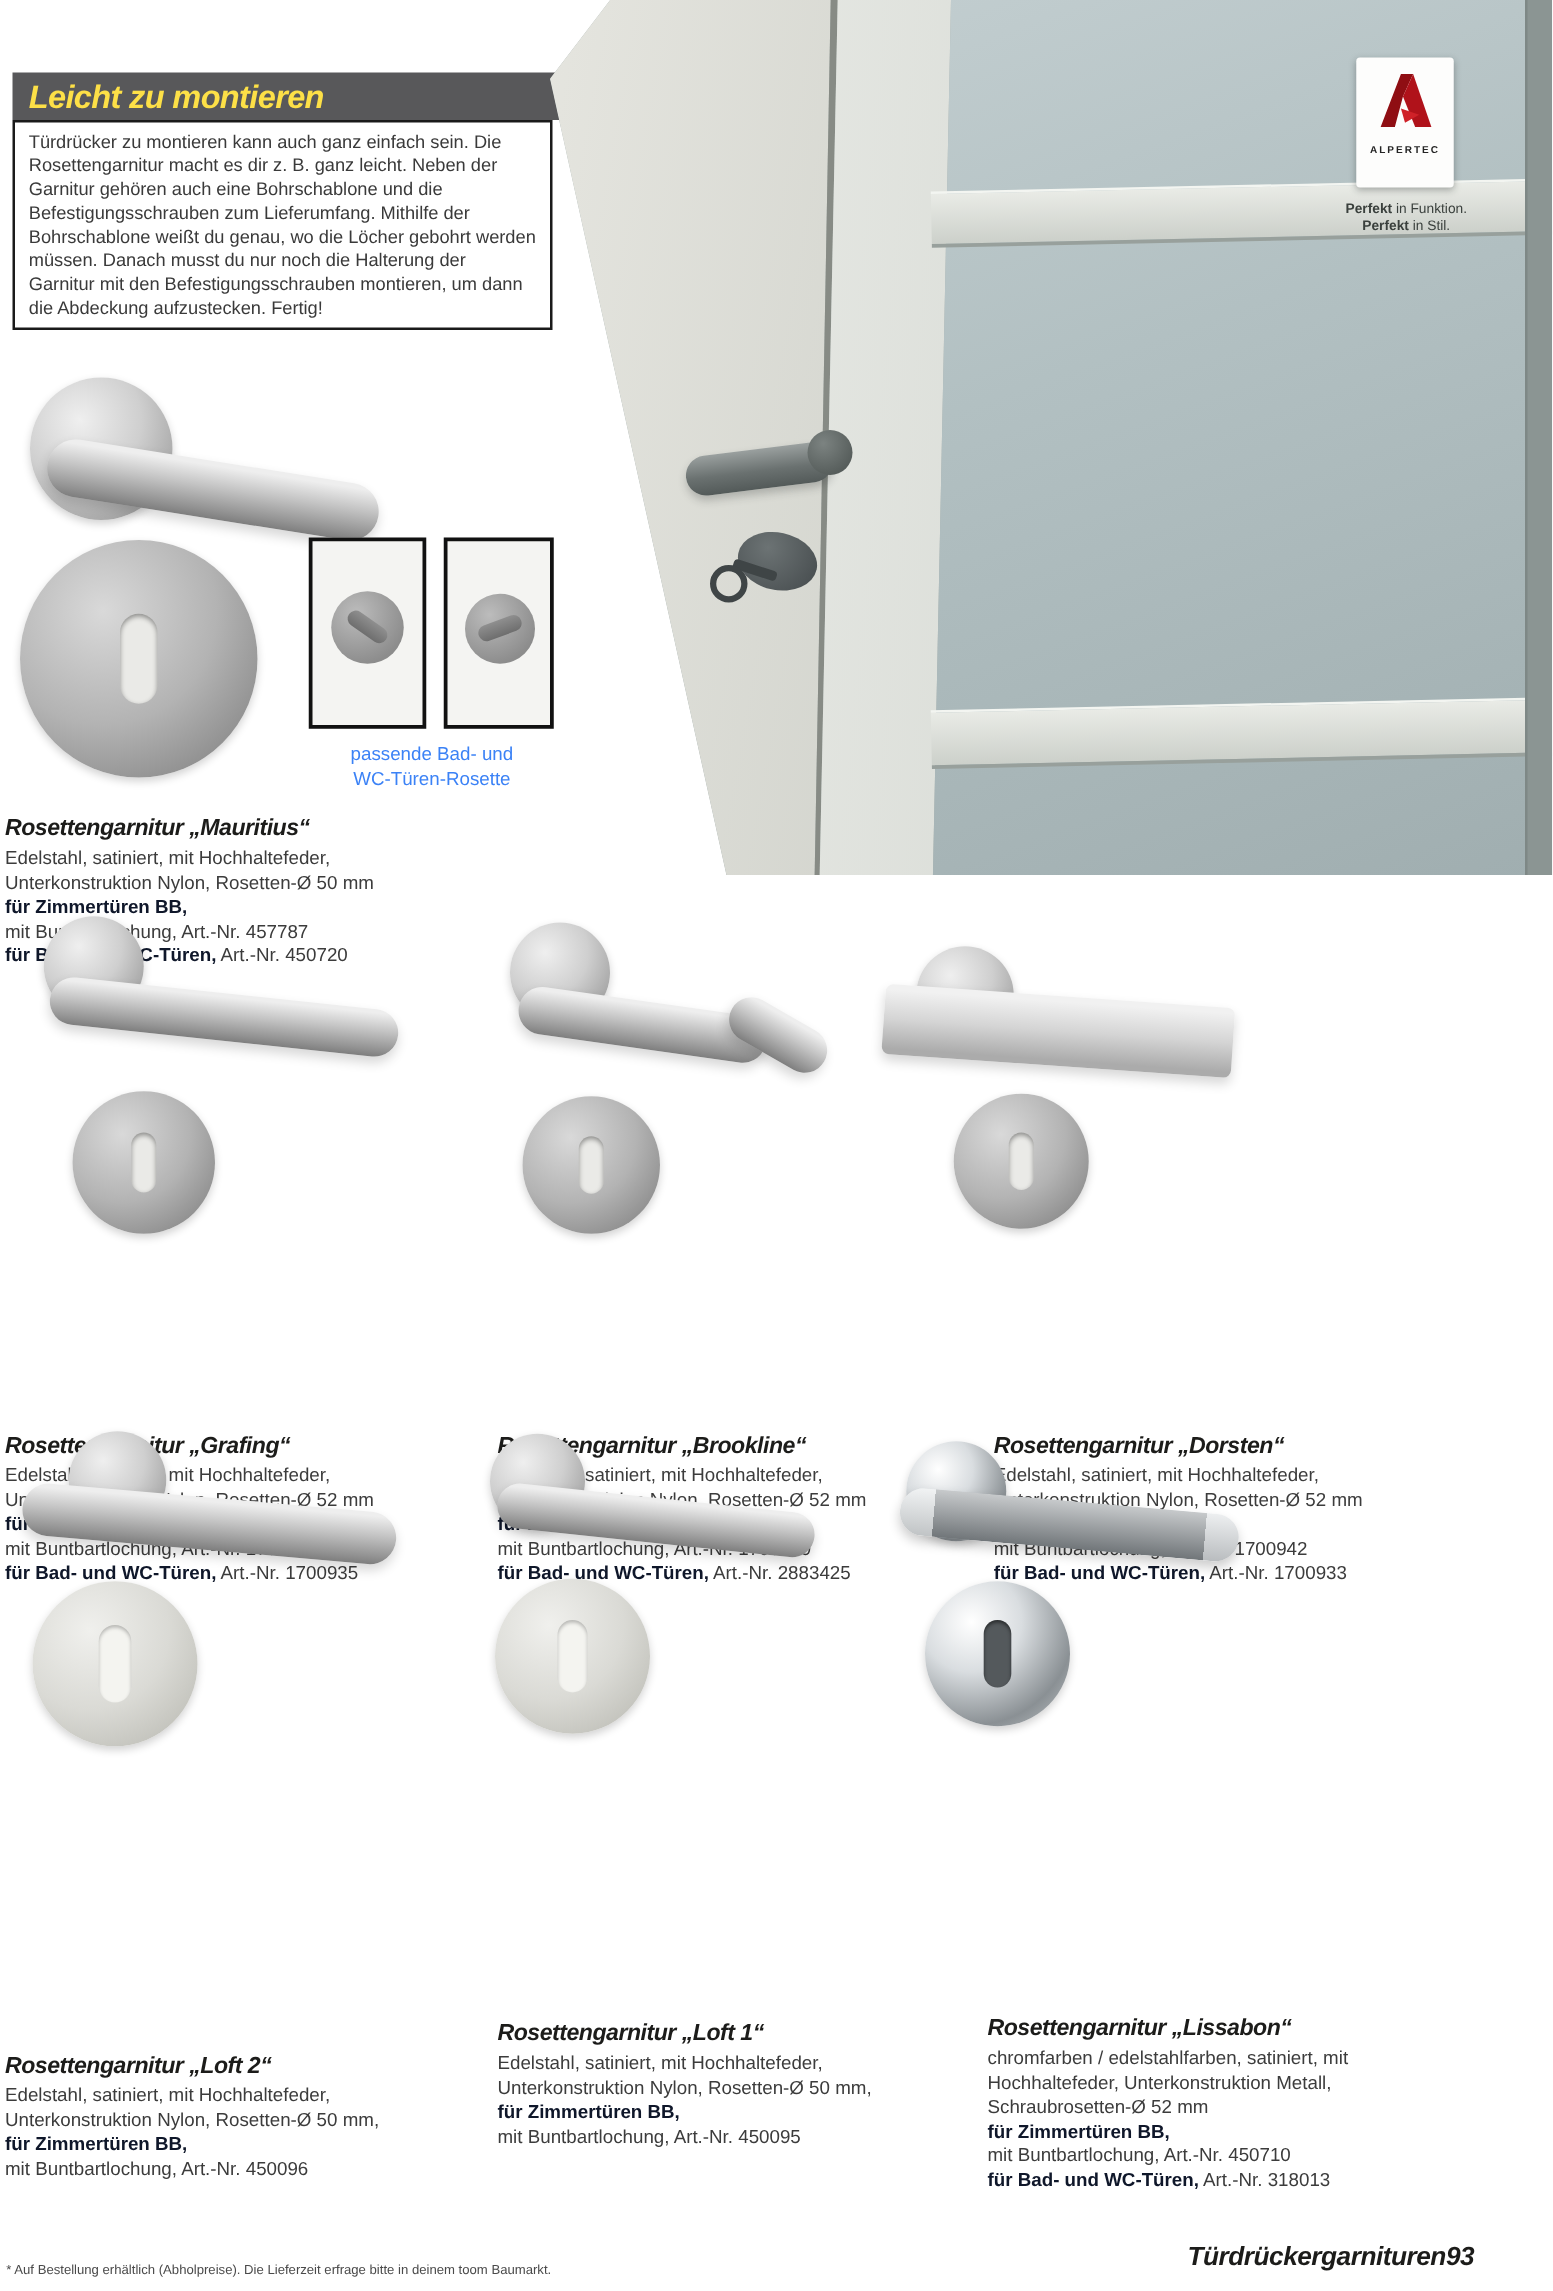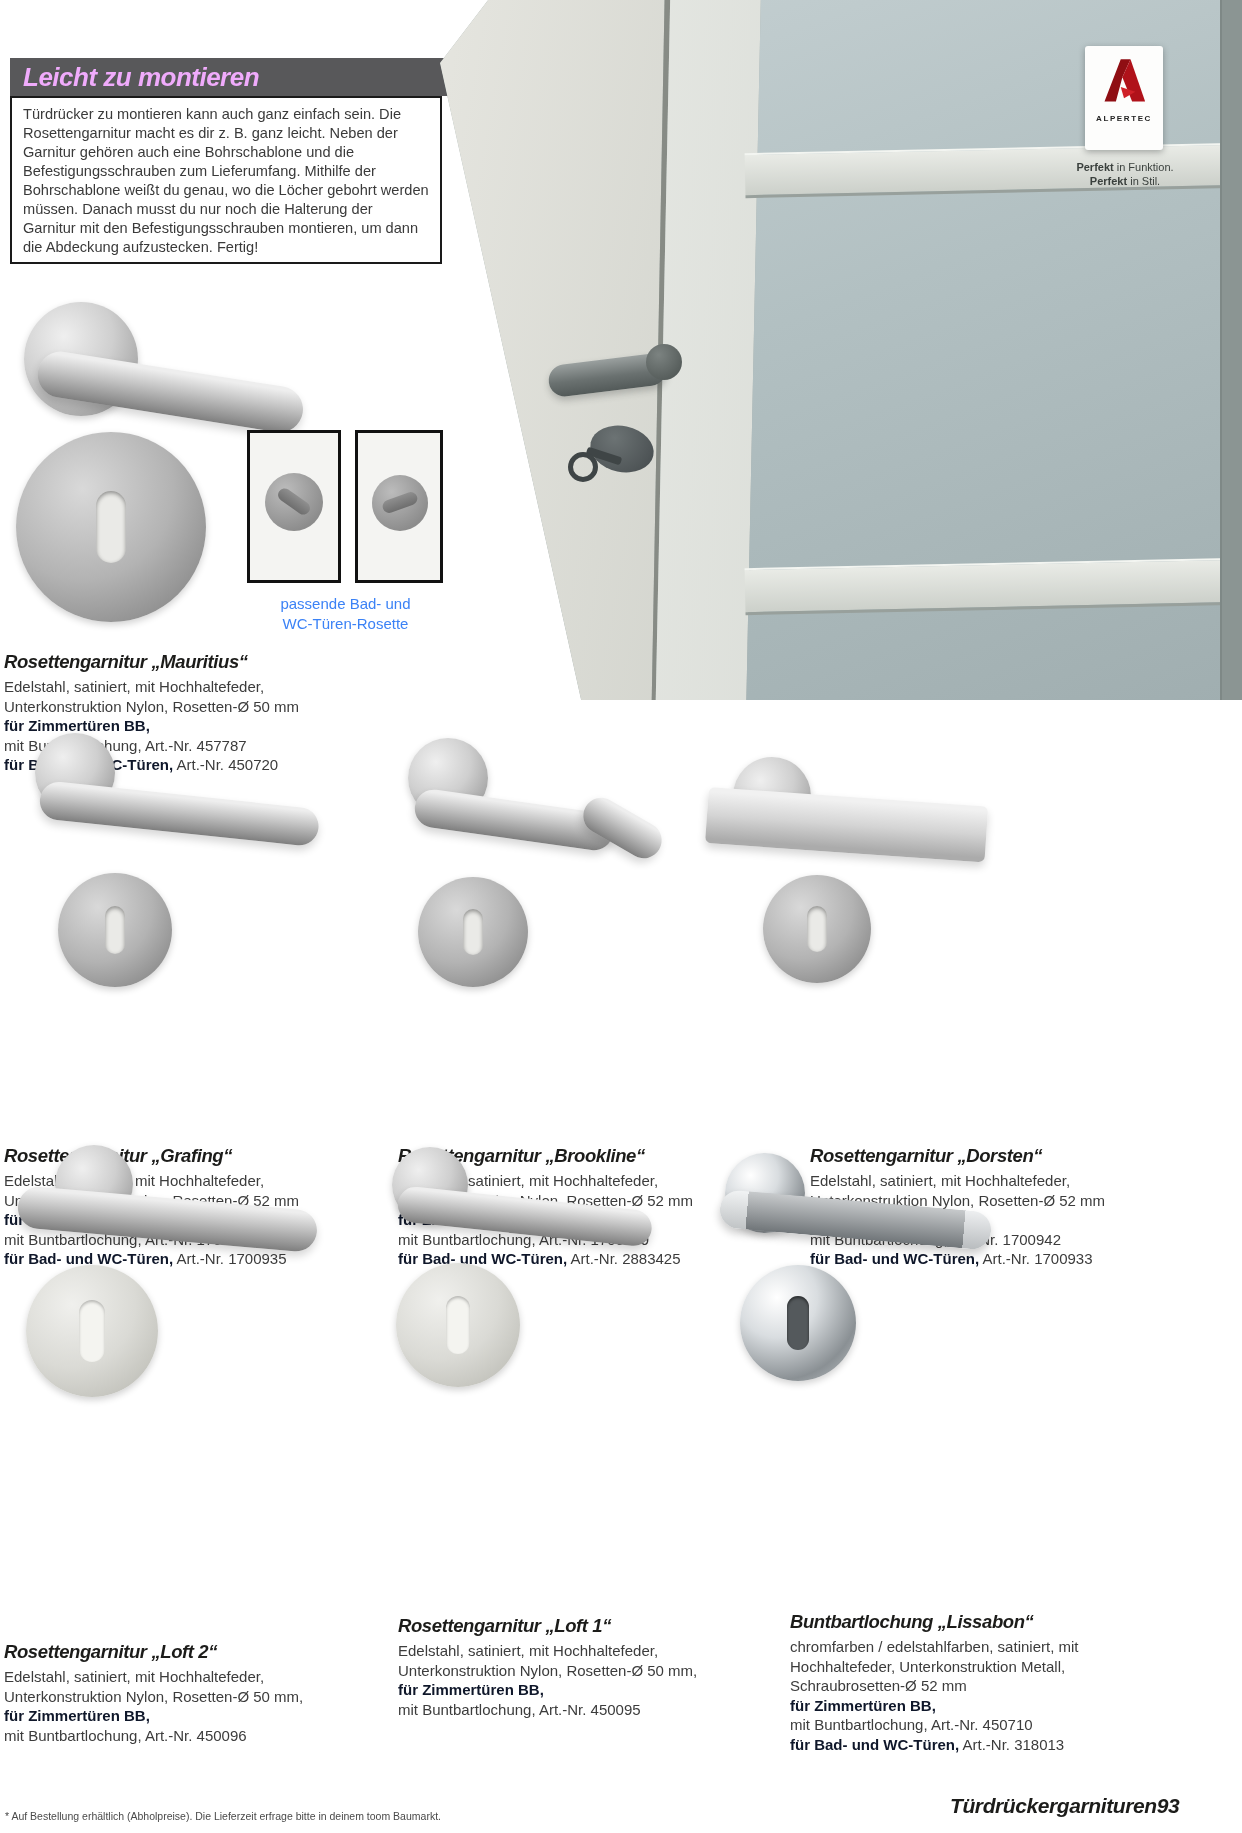--- a/index.html
+++ b/index.html
@@ -3,21 +3,21 @@
 <meta charset="utf-8">
 <style>
   html,body{margin:0;padding:0;background:#ffffff;}
   .page{position:relative;width:1242px;height:1833px;background:#ffffff;overflow:hidden;
         font-family:"Liberation Sans",sans-serif;color:#3c3c3c;}
   .abs{position:absolute;}
   .circle{border-radius:50%;}
 
   
   .hdr-bar{left:10px;top:58px;width:456px;height:38px;background:#58585a;
-           color:#f0abfc;font:italic bold 26px/38px "Liberation Sans",sans-serif;
+           color:#fde047;font:italic bold 26px/38px "Liberation Sans",sans-serif;
            letter-spacing:-0.5px;padding-left:13px;box-sizing:border-box;}
   .intro-box{left:10px;top:96px;width:432px;height:168px;border:2px solid #1a1a1a;
              box-sizing:border-box;padding:7px 11px;}
   .intro-box p{margin:0;font-size:14.6px;line-height:19px;color:#3a3a3a;}
 
   
   .hero{left:440px;top:0;width:802px;height:700px;overflow:hidden;
         clip-path:polygon(6% 0,100% 0,100% 100%,17.6% 100%,0% 9%);
         background:linear-gradient(105deg,#b9c1bd 0%,#a6afac 45%,#97a19f 100%);}
   .door-face{left:0;top:0;width:100%;height:100%;
@@ -189,21 +189,21 @@
   <div class="abs pinfo" style="left:398px;top:1144px;">
     <h3 class="ptitle">Rosettengarnitur „Brookline“</h3>
     <div>
         <div class="pline"><span>Edelstahl, satiniert, mit Hochhaltefeder,</span></div>
         <div class="pline"><span>Unterkonstruktion Nylon, Rosetten-Ø 52 mm</span></div>
         <div class="pline"><span class="b">für Zimmertüren BB,</span></div>
         <div class="pline"><span>mit Buntbartlochung, Art.-Nr. 1700939</span></div>
         <div class="pline"><span class="b">für Bad- und WC-Türen,</span><span> Art.-Nr. 2883425</span></div>
       </div>
   </div>
-  <div class="abs pinfo" style="left:795px;top:1144px;margin-left:15px;">
+  <div class="abs pinfo" style="left:795px;top:1144px;">
     <h3 class="ptitle">Rosettengarnitur „Dorsten“</h3>
     <div>
         <div class="pline"><span>Edelstahl, satiniert, mit Hochhaltefeder,</span></div>
         <div class="pline"><span>Unterkonstruktion Nylon, Rosetten-Ø 52 mm</span></div>
         <div class="pline"><span class="b">für Zimmertüren BB,</span></div>
         <div class="pline"><span>mit Buntbartlochung, Art.-Nr. 1700942</span></div>
         <div class="pline"><span class="b">für Bad- und WC-Türen,</span><span> Art.-Nr. 1700933</span></div>
       </div>
   </div>
 
@@ -238,21 +238,21 @@
   <div class="abs pinfo" style="left:398px;top:1614px;">
     <h3 class="ptitle">Rosettengarnitur „Loft 1“</h3>
     <div>
         <div class="pline"><span>Edelstahl, satiniert, mit Hochhaltefeder,</span></div>
         <div class="pline"><span>Unterkonstruktion Nylon, Rosetten-Ø 50 mm,</span></div>
         <div class="pline"><span class="b">für Zimmertüren BB,</span></div>
         <div class="pline"><span>mit Buntbartlochung, Art.-Nr. 450095</span></div>
       </div>
   </div>
   <div class="abs pinfo" style="left:790px;top:1610px;">
-    <h3 class="ptitle">Buntbartlochung „Lissabon“</h3>
+    <h3 class="ptitle">Rosettengarnitur „Lissabon“</h3>
     <div>
         <div class="pline"><span>chromfarben / edelstahlfarben, satiniert, mit</span></div>
         <div class="pline"><span>Hochhaltefeder, Unterkonstruktion Metall,</span></div>
         <div class="pline"><span>Schraubrosetten-Ø 52 mm</span></div>
         <div class="pline"><span class="b">für Zimmertüren BB,</span></div>
         <div class="pline"><span>mit Buntbartlochung, Art.-Nr. 450710</span></div>
         <div class="pline"><span class="b">für Bad- und WC-Türen,</span><span> Art.-Nr. 318013</span></div>
       </div>
   </div>
 

